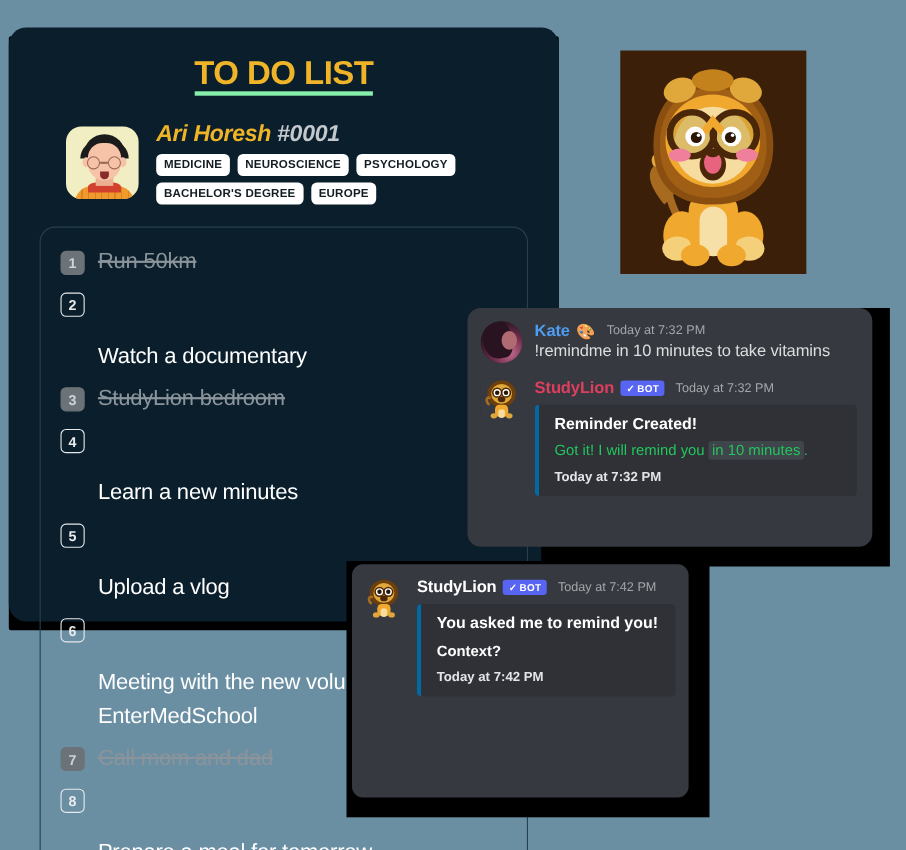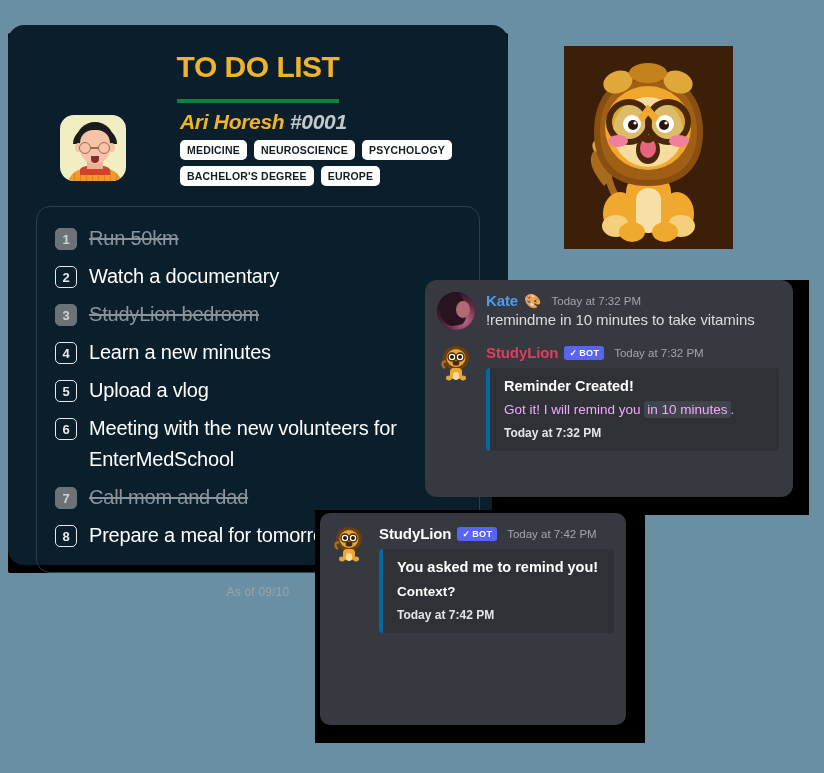--- a/index.html
+++ b/index.html
@@ -25,22 +25,22 @@
   }
   #todo-title {
     text-align: center;
     color: #f0b429;
     font-size: 30px; font-weight: 800;
     letter-spacing: -0.5px;
     padding-top: 25px;
     font-style: normal;
   }
   #todo-title span {
-    border-bottom: 4px solid #15803d;
-    padding-bottom: 16px;
+    border-bottom: 4px solid #86efac;
+    padding-bottom: 0;
   }
 
   #profile-row {
     display: flex; align-items: center; gap: 14px;
     padding: 26px 0 0 50px;
   }
   #avatar-box {
     width: 70px; height: 70px; border-radius: 16px;
     background: #f2eec4; flex: 0 0 auto;
     position: relative; overflow: hidden;
@@ -66,21 +66,21 @@
     background:#8a2b2b; border-radius:0 0 6px 6px; }
   .av-neck { position:absolute; left:27px; top:46px; width:16px; height:8px;
     background:#eab192; }
   .av-collar { position:absolute; left:20px; top:50px; width:30px; height:10px;
     background:#d2402e; border-radius:50% 50% 0 0; }
   .av-shirt { position:absolute; left:8px; top:54px; width:54px; height:20px;
     background:#f09a2e; border-radius:16px 16px 0 0;
     background-image: repeating-linear-gradient(90deg,
       rgba(180,90,10,.35) 0 1px, transparent 1px 6px); }
 
-  #profile-info { display: flex; flex-direction: column; gap: 6px; margin-left: 38px; }
+  #profile-info { display: flex; flex-direction: column; gap: 6px; }
   #name-line {
     font-size: 21px; font-weight: 800; font-style: italic;
     letter-spacing: -0.3px;
   }
   #user-name { color: #f0b429; }
   #user-id { color: #c2c8cc; }
   .tag-row { display: flex; gap: 7px; }
   .tag {
     background: #fff; color: #121c22;
     font-size: 10.5px; font-weight: 800;
@@ -102,21 +102,21 @@
   .task-num {
     flex: 0 0 auto;
     width: 22px; height: 22px;
     display: flex; align-items: center; justify-content: center;
     font-size: 13px; font-weight: 600;
     border-radius: 5px; margin-top: 5px;
   }
   .task-num.open { border: 1.5px solid #e8eaec; color: #e8eaec; background: transparent; }
   .task-num.done { border: 1.5px solid #6b7378; color: #cfd3d6; background: #6b7378; }
   .task-text { font-size: 20px; line-height: 1.55; letter-spacing: -0.2px; }
-  .task-text.open { color: #ffffff; }
+  .task-text.open { color: #ffffff; margin-top: 48px; }
   .task-text.done { color: #8b949b; text-decoration: line-through; text-decoration-thickness: 1.5px; }
 
   #todo-footer {
     text-align: center; color: #98a3ab;
     font-size: 12px; font-weight: 400;
     margin-top: 12px; letter-spacing: 0.2px;
   }
 
   
   #mascot-frame {
@@ -175,21 +175,21 @@
   .msg-text { color: #dcddde; font-size: 15px; margin-top: 2px; letter-spacing: -0.1px; }
 
   .embed {
     margin-top: 7px;
     background: #2f3136;
     border-left: 4px solid #0369a1;
     border-radius: 4px;
     padding: 10px 12px 11px 14px;
   }
   .embed-title { color: #fff; font-size: 14.5px; font-weight: 700; }
-  .embed-desc { color: #f0abfc; font-size: 13.5px; margin-top: 8px; }
+  .embed-desc { color: #22c55e; font-size: 13.5px; margin-top: 8px; }
   .embed-desc .code {
     background: #40444b; border-radius: 3px; padding: 1px 3px;
   }
   .embed-sub { color: #fff; font-size: 13.5px; font-weight: 700; margin-top: 9px; }
   .embed-link { color: #2f9bff; font-size: 13.5px; margin-top: 1px; display: block; }
   .embed-foot { color: #e3e5e8; font-size: 12px; font-weight: 600; margin-top: 9px; }
 
   
   .kate-bg { position:absolute; inset:0; background:
       radial-gradient(circle at 70% 75%, #c46c8e 0%, #6e2c4a 40%, #2a1420 75%); }

